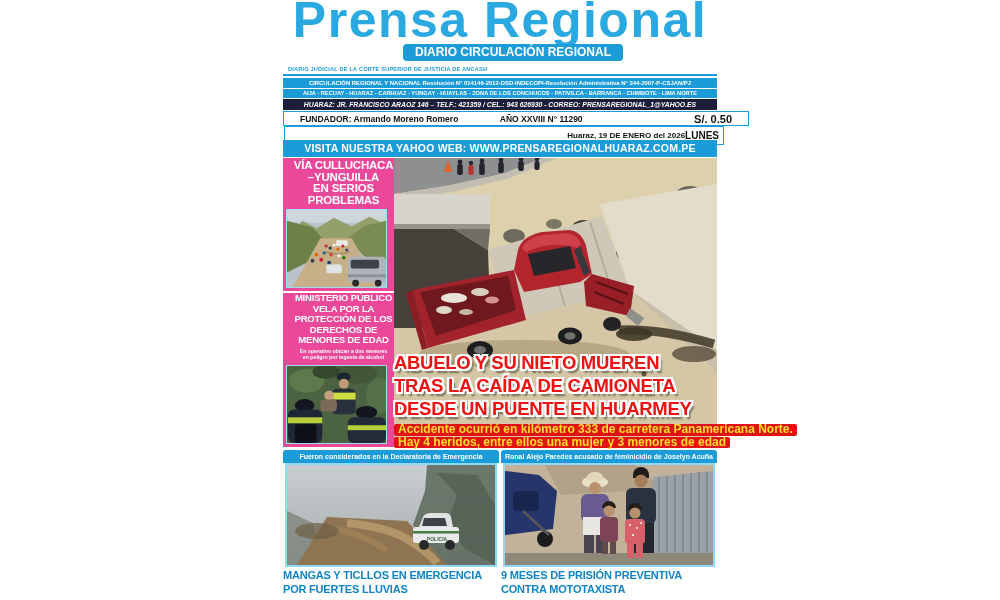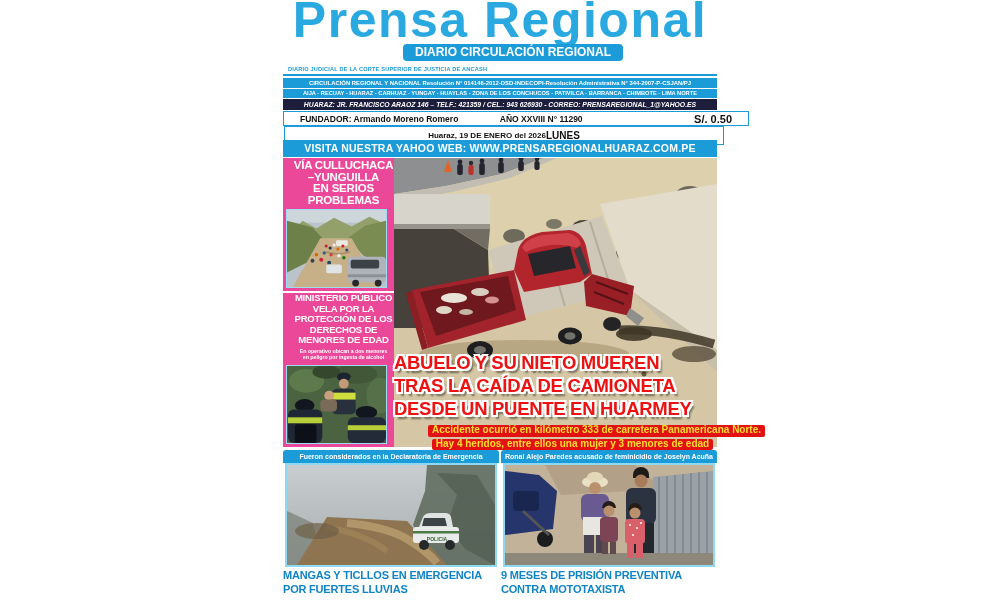--- a/index.html
+++ b/index.html
@@ -18,21 +18,21 @@
   .bar1{top:78px;height:10px;font-size:5.9px;line-height:10px;}
   .bar2{top:89px;height:9px;font-size:5.7px;line-height:9px;}
   .navybar{left:0;top:99px;width:434px;height:11px;background:#1d1d3c;color:#fff;font-weight:bold;font-style:italic;
            text-align:center;font-size:6.8px;line-height:11px;white-space:nowrap;}
   .inforow{left:0;top:111px;width:432px;height:13px;border:1px solid #1b9bd8;display:flex;align-items:center;
            justify-content:space-between;padding:0 16px;box-sizing:content-box;}
   .inforow .founder{font-size:8.5px;font-weight:bold;color:#111;}
   .inforow .edition{font-size:8.5px;font-weight:bold;color:#111;margin-right:70px;}
   .inforow .price{font-size:11px;font-weight:800;color:#111;}
   .daterow{left:1px;top:126px;width:430px;height:11px;border:1px solid #1b9bd8;display:flex;align-items:center;
-           justify-content:center;padding:3px 4px;}
+           justify-content:flex-end;padding:3px 4px;}
   .daterow .dateline{font-size:8px;font-weight:bold;color:#111;}
   .daterow .weekday{font-size:10px;font-weight:800;color:#111;}
   .webbar{left:0;top:140px;width:434px;height:17px;background:#1b9bd8;color:#fff;font-weight:800;
           text-align:center;font-size:10.5px;line-height:17px;white-space:nowrap;letter-spacing:.2px;}
 
   
   .sidestory{left:0;width:121px;background:#ec4899;}
   .story1{top:158px;height:133px;}
   .story2{top:293px;height:154px;}
   .sidehead{color:#fff;font-weight:800;text-align:center;letter-spacing:-.2px;}
@@ -43,22 +43,22 @@
   .sidephoto svg{width:100%;height:100%;display:block;}
 
   
   .mainstory{left:111px;top:158px;width:323px;height:289px;}
   .mainstory > svg{width:100%;height:100%;display:block;}
   .mainheadline{position:absolute;left:0;top:193px;width:100%;font-weight:800;
     font-size:18.5px;line-height:23px;letter-spacing:-.3px;color:#ee1111;white-space:nowrap;
     text-shadow:-2px -2px 0 #fff,2px -2px 0 #fff,-2px 2px 0 #fff,2px 2px 0 #fff,
                 -2px 0 0 #fff,2px 0 0 #fff,0 -2px 0 #fff,0 2px 0 #fff,3px 4px 2px rgba(0,0,0,.5);}
   .mainsub{position:absolute;left:0;top:265px;width:100%;text-align:center;line-height:10.5px;}
-  .chip{display:inline-block;background:#e21212;color:#ffdf2b;font-weight:bold;font-size:10px;
-        padding:0 4px 1px;border-radius:2px;white-space:nowrap;margin-left:34px;}
+  .chip{display:inline-block;background:#e21212;color:#ffdf2b;font-weight:bold;font-size:12px;
+        padding:0 4px 1px;border-radius:2px;white-space:nowrap;}
 
   
   .bottomstory{top:450px;width:216px;height:150px;background:#fff;}
   .bleft{left:0;}
   .bright{left:218px;}
   .kicker{position:absolute;left:0;top:0;width:100%;height:13px;background:#1b9bd8;color:#fff;font-weight:bold;
           font-size:7px;line-height:13px;text-align:center;border-radius:3px 3px 0 0;white-space:nowrap;}
   .bphoto{position:absolute;left:2px;top:13px;width:212px;height:104px;border:2px solid #8fd8f2;box-sizing:border-box;}
   .bphoto svg{width:100%;height:100%;display:block;}
   .bhead{position:absolute;left:0;top:119px;width:100%;text-align:left;color:#1084c6;font-weight:800;

